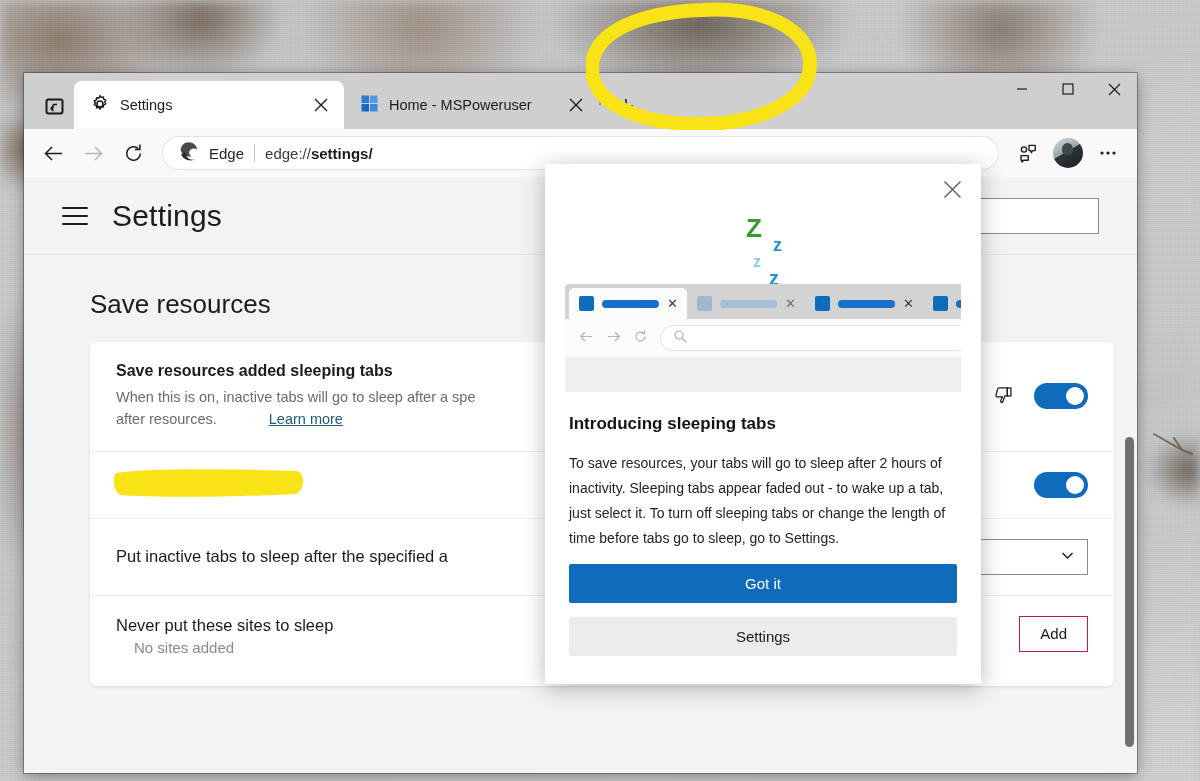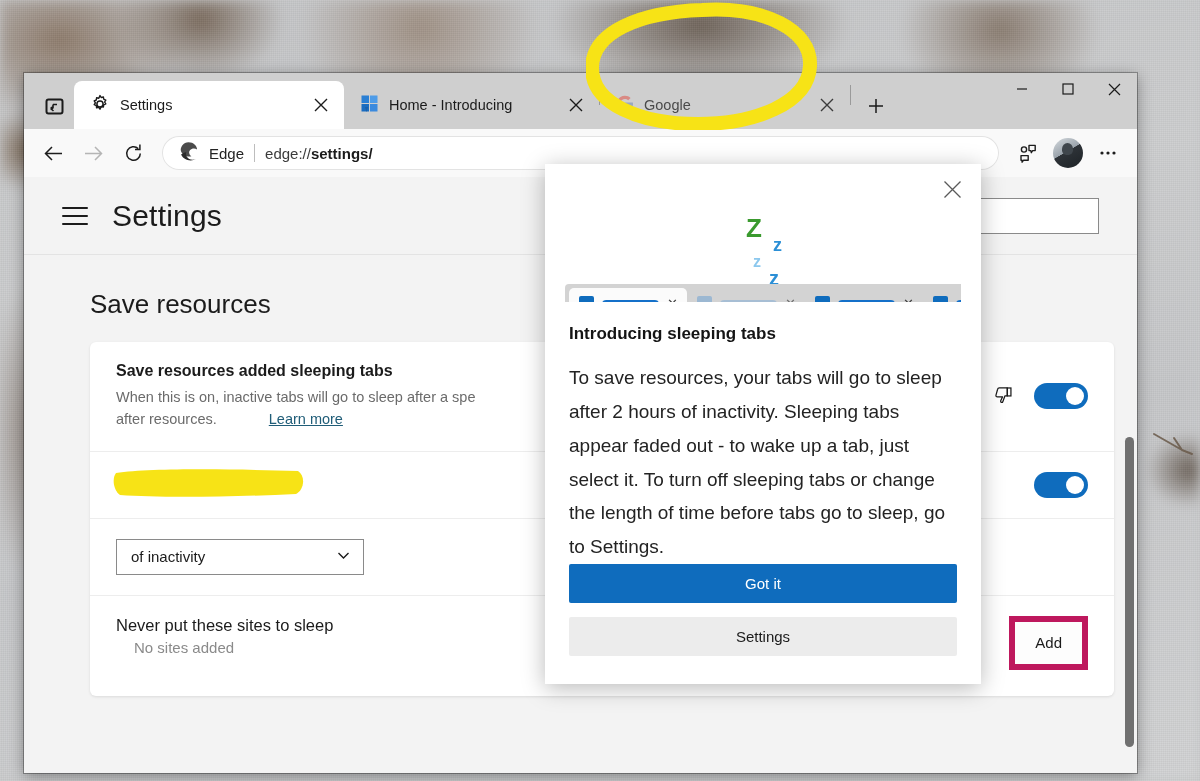--- a/index.html
+++ b/index.html
@@ -158,21 +158,21 @@
     content: ""; position: absolute; right: 4px; top: 4px; width: 18px; height: 18px;
     border-radius: 50%; background: #fff;
   }
 
   .dropdown {
     height: 36px; min-width: 248px; border: 1px solid #8a8a8a; background: #fff;
     display: flex; align-items: center; justify-content: space-between;
     padding: 0 12px 0 14px; font-size: 15px; color: #1b1b1b; white-space: nowrap;
   }
   .btn-secondary {
-    height: 54px; padding: 0 20px; border: 6px solid #be185d; background: #fdfdfd;
+    height: 36px; padding: 0 20px; border: 1px solid #be185d; background: #fdfdfd;
     display: flex; align-items: center; justify-content: center;
     font-size: 15px; color: #1b1b1b;
   }
   #no-sites { font-size: 15px; color: #8a8a8a; padding: 4px 0 4px 18px; }
 
   
   #page-scrollbar {
     position: absolute; right: 0; top: 0; bottom: 0; width: 16px; background: transparent;
   }
   #page-scrollbar-thumb {
@@ -212,21 +212,21 @@
   .mini-x.faded { color: #6e6e6e; }
   #mini-toolbar { height: 38px; background: #fbfbfb; display: flex; align-items: center; gap: 12px; padding: 0 14px; }
   #mini-url {
     flex: 1; height: 26px; background: #fff; border-radius: 13px; border: 1px solid #e1e1e1;
     display: flex; align-items: center; padding-left: 12px;
   }
   #mini-content { height: 37px; background: #efefef; }
 
   #popup-body { padding: 22px 24px 0 24px; }
   #popup-heading { font-size: 17px; font-weight: 700; color: #141414; }
-  #popup-text { margin-top: 17px; font-size: 19px; line-height: 1.78; color: #232323; }
+  #popup-text { margin-top: 17px; font-size: 14px; line-height: 1.78; color: #232323; }
   #popup-actions {
     margin-top: auto; padding: 0 24px 28px 24px; display: flex; gap: 14px;
     justify-content: flex-end;
     flex-direction: column;
   }
   #popup-got-it {
     background: #0f6cbd; color: #fff; font-size: 15px; padding: 0 26px; height: 39px;
     display: flex; align-items: center; justify-content: center; border-radius: 2px;
   }
   #popup-settings-btn {
@@ -279,46 +279,30 @@
     <div class="tab" id="tab-home">
       <span>
         <svg width="19" height="19" viewBox="0 0 19 19">
           <rect x="1.5" y="1.5" width="7.5" height="7.5" fill="#2a7fd4"></rect>
           <rect x="10" y="1.5" width="7.5" height="7.5" fill="#4e9ce8"></rect>
           <rect x="1.5" y="10" width="7.5" height="7.5" fill="#1a6cc0"></rect>
           <rect x="10" y="10" width="7.5" height="7.5" fill="#3b8ade"></rect>
           <path d="M5 13 L6.5 18 L8 13 Z" fill="#1a5fa8"></path>
         </svg>
       </span>
-      <span class="tab-title">Home - Introducing</span>
+      <span class="tab-title">Home - MSPoweruser</span>
       <span class="tab-close">
         <svg width="14" height="14" viewBox="0 0 14 14">
             <path d="M1 1 L13 13 M13 1 L1 13" stroke="#1b1b1b" stroke-width="1.4"></path>
           </svg>
       </span>
     </div>
 
     <div class="tab-sep"></div>
 
-    <div class="tab" id="tab-google">
-      <span>
-        <svg width="18" height="18" viewBox="0 0 18 18">
-          <path d="M17 9.2c0-.6-.05-1.2-.16-1.75H9v3.3h4.5a3.85 3.85 0 0 1-1.67 2.53v2.1h2.7C16.1 13.9 17 11.8 17 9.2z" fill="#9aa8c0"></path>
-          <path d="M9 17.5c2.25 0 4.14-.74 5.53-2.02l-2.7-2.1c-.75.5-1.7.8-2.83.8-2.18 0-4.02-1.47-4.68-3.45H1.53v2.17A8.35 8.35 0 0 0 9 17.5z" fill="#8fb58c"></path>
-          <path d="M4.32 10.73a5 5 0 0 1 0-3.2V5.36H1.53a8.36 8.36 0 0 0 0 7.54l2.79-2.17z" fill="#dcb469"></path>
-          <path d="M9 4.1c1.23 0 2.33.42 3.2 1.25l2.39-2.39C13.13 1.6 11.25.8 9 .8A8.35 8.35 0 0 0 1.53 5.36l2.79 2.17C4.98 5.55 6.82 4.1 9 4.1z" fill="#d98a84"></path>
-        </svg>
-      </span>
-      <span class="tab-title">Google</span>
-      <span class="tab-close">
-        <svg width="14" height="14" viewBox="0 0 14 14">
-            <path d="M1 1 L13 13 M13 1 L1 13" stroke="#3b3b3b" stroke-width="1.4"></path>
-          </svg>
-      </span>
-    </div>
 
     <div class="tab-sep"></div>
 
     <div id="new-tab-btn">
       <svg width="16" height="16" viewBox="0 0 16 16">
           <path d="M8 1 L8 15 M1 8 L15 8" stroke="#1b1b1b" stroke-width="1.5"></path>
         </svg>
     </div>
 
     <div id="window-controls">
@@ -436,20 +420,23 @@
         <div class="row" style="min-height:66px;">
           <div class="row-main">
             <div class="row-title regular">Fade sleeping tabs</div>
           </div>
           <div class="row-right">
             <div class="toggle"></div>
           </div>
         </div>
 
         <div class="row" style="min-height:66px;">
+          <div class="row-main">
+            <div class="row-title regular">Put inactive tabs to sleep after the specified a</div>
+          </div>
           <div class="row-right">
             <div class="dropdown">
               <span>of inactivity</span>
               <span>
                 <svg width="15" height="15" viewBox="0 0 15 15">
                     <path d="M2.5 5 L7.5 10 L12.5 5" stroke="#1b1b1b" stroke-width="1.4" fill="none"></path>
                   </svg>
               </span>
             </div>
           </div>

